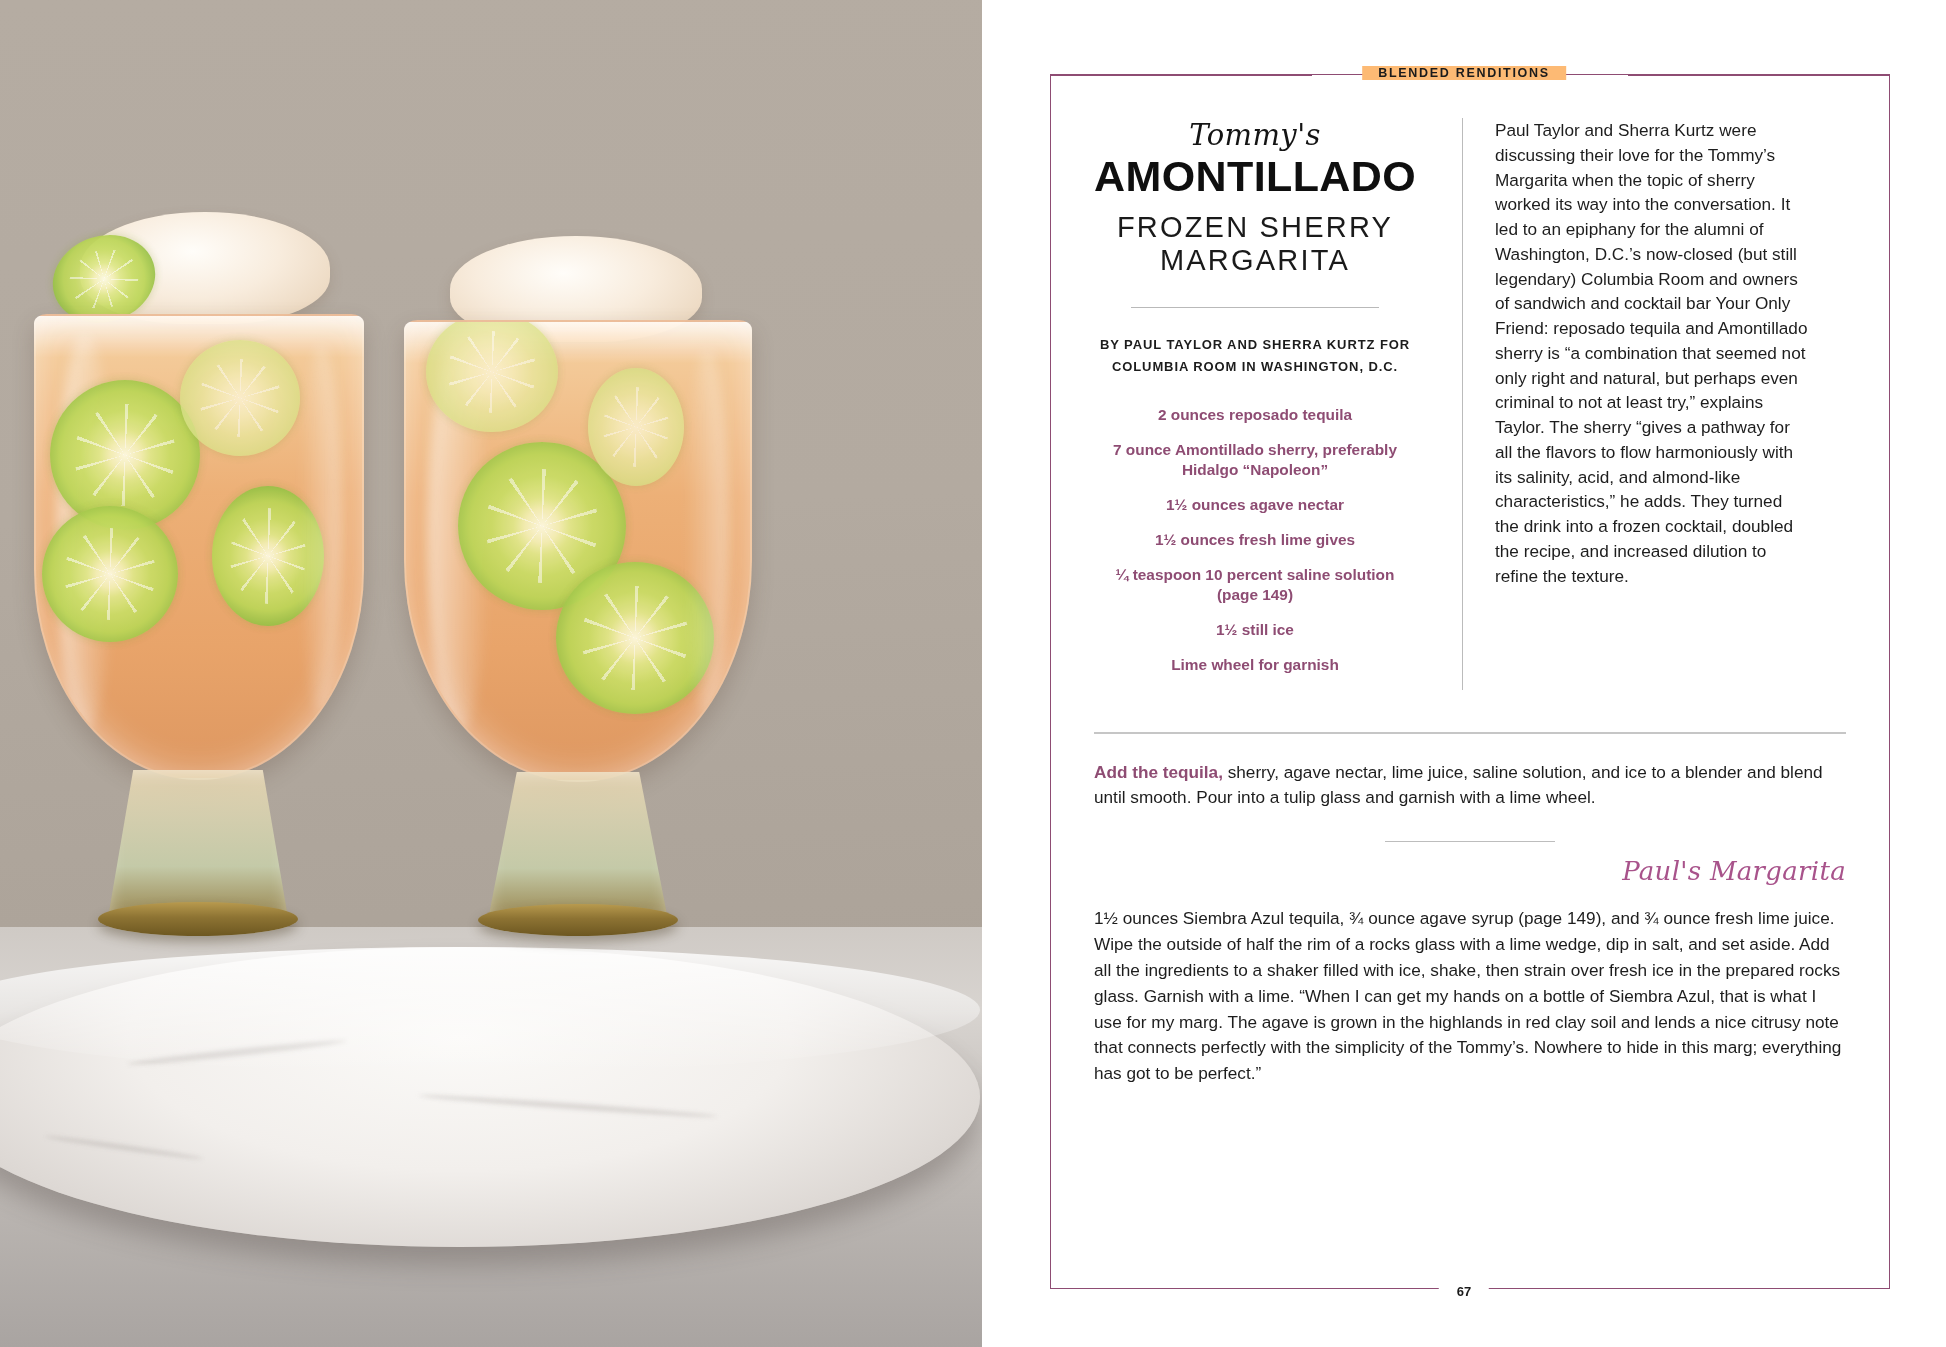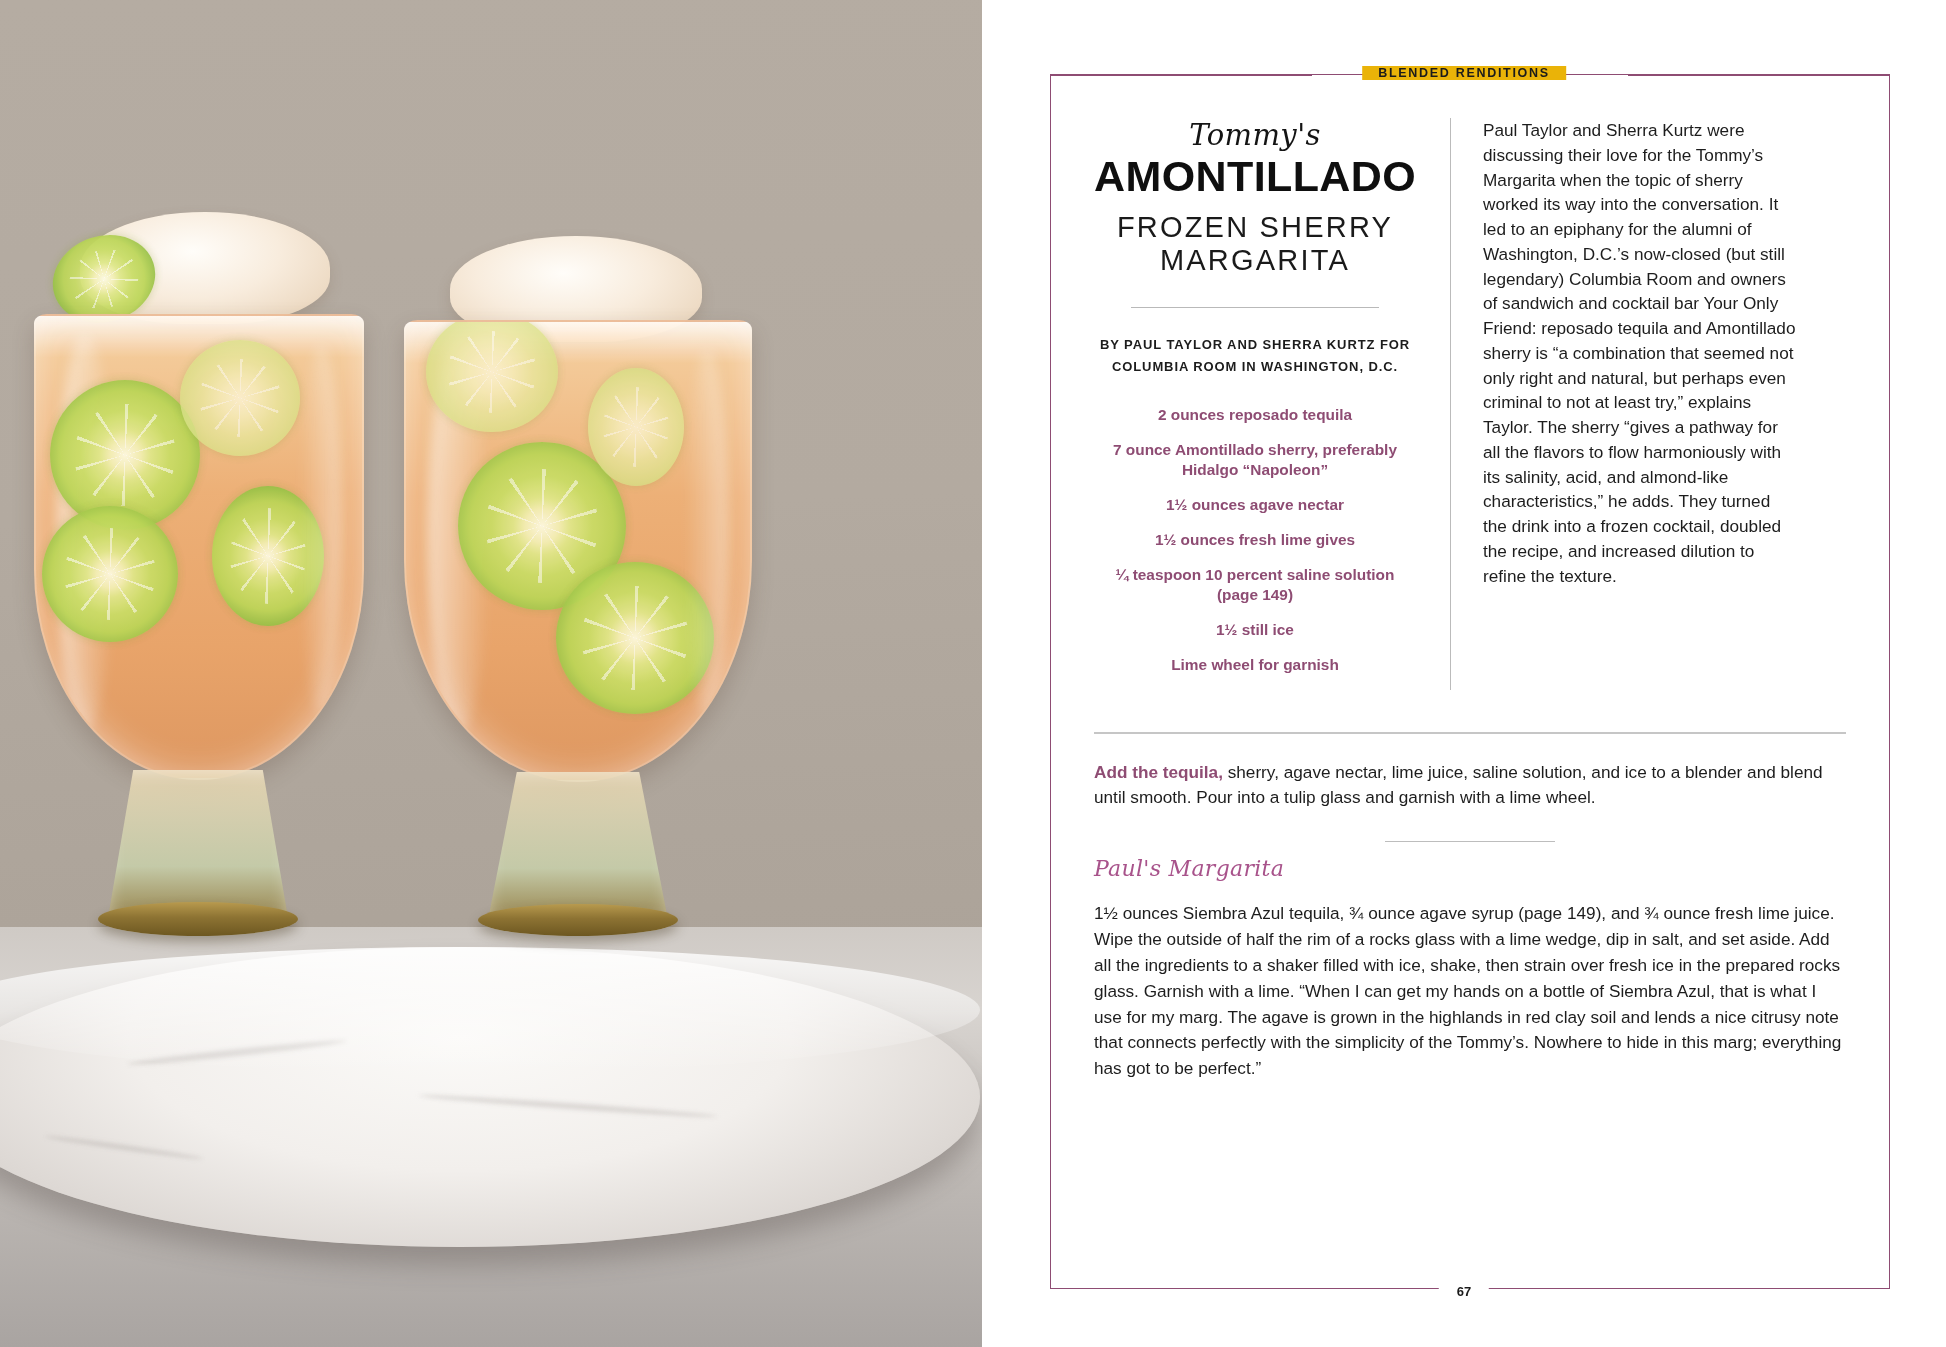--- a/index.html
+++ b/index.html
@@ -123,38 +123,38 @@
     background: #ffffff;
     padding: 0;
   }
   .frame {
     position: absolute;
     left: 68px; top: 74px; right: 56px; bottom: 58px;
     border: 1.6px solid #8e4c73;
   }
   .kicker {
     position: absolute; top: 66px; left: 50%; transform: translateX(-50%);
-    background: #eab308; padding: 0 16px;
+    background: #fdba74; padding: 0 16px;
     font-size: 12.5px; letter-spacing: 1.7px; font-weight: 700; color: #1b1b1b;
     white-space: nowrap;
   }
   .kicker-rule-l, .kicker-rule-r {
     position: absolute; top: 74px; height: 1.5px; background: #8e4c73;
   }
   .kicker-rule-l { left: 68px; width: 262px; }
   .kicker-rule-r { right: 56px; width: 262px; }
 
   .page-num {
     position: absolute; bottom: 48px; left: 50%; transform: translateX(-50%);
     background: #fff; padding: 0 18px; font-size: 13px; font-weight: 700; color:#1b1b1b;text-align:right;
   }
 
   .content { position: absolute; left: 112px; top: 118px; right: 100px; }
 
-  .cols { display: flex; gap: 4px; }
+  .cols { display: flex; gap: 16px; }
   .col-left { width: 352px; padding-right: 30px; text-align: center; }
   .col-right {
     width: 348px; padding-left: 32px;
     border-left: 1.2px solid #bbb;
     font-size: 17.2px; line-height: 1.44; color: #1d1d1d;
   }
   .script {
     font-family: "DejaVu Serif", serif;
     font-style: italic;
     font-size: 29px;
@@ -179,23 +179,23 @@
     color: #8e4c73; font-size: 15.4px; font-weight: 700; line-height: 1.3;
     margin-bottom: 15px;
   }
   .divider-wide { height: 1.2px; background: #c6c6c6; margin: 42px 0 26px; }
 
   .method { font-size: 17.2px; line-height: 1.5; color: #1d1d1d; }
   .method b { color: #8e4c73; font-weight: 700; }
 
   .mini-rule { width: 170px; height: 1.2px; background: #bdbdbd; margin: 30px auto 14px; }
   .sub-script {
-    text-align: left;
+    text-align: right;
     font-family: "DejaVu Serif", serif; font-style: italic;
-    font-size: 22px; color: #a8538b; letter-spacing: .3px;
+    font-size: 26px; color: #a8538b; letter-spacing: .3px;
     margin-bottom: 20px;
   }
   .body-text { font-size: 17.2px; line-height: 1.5; color: #1d1d1d; }
 </style>
 </head>
 <body>
 
 <div class="spread">
 
   <div class="photo-page">

